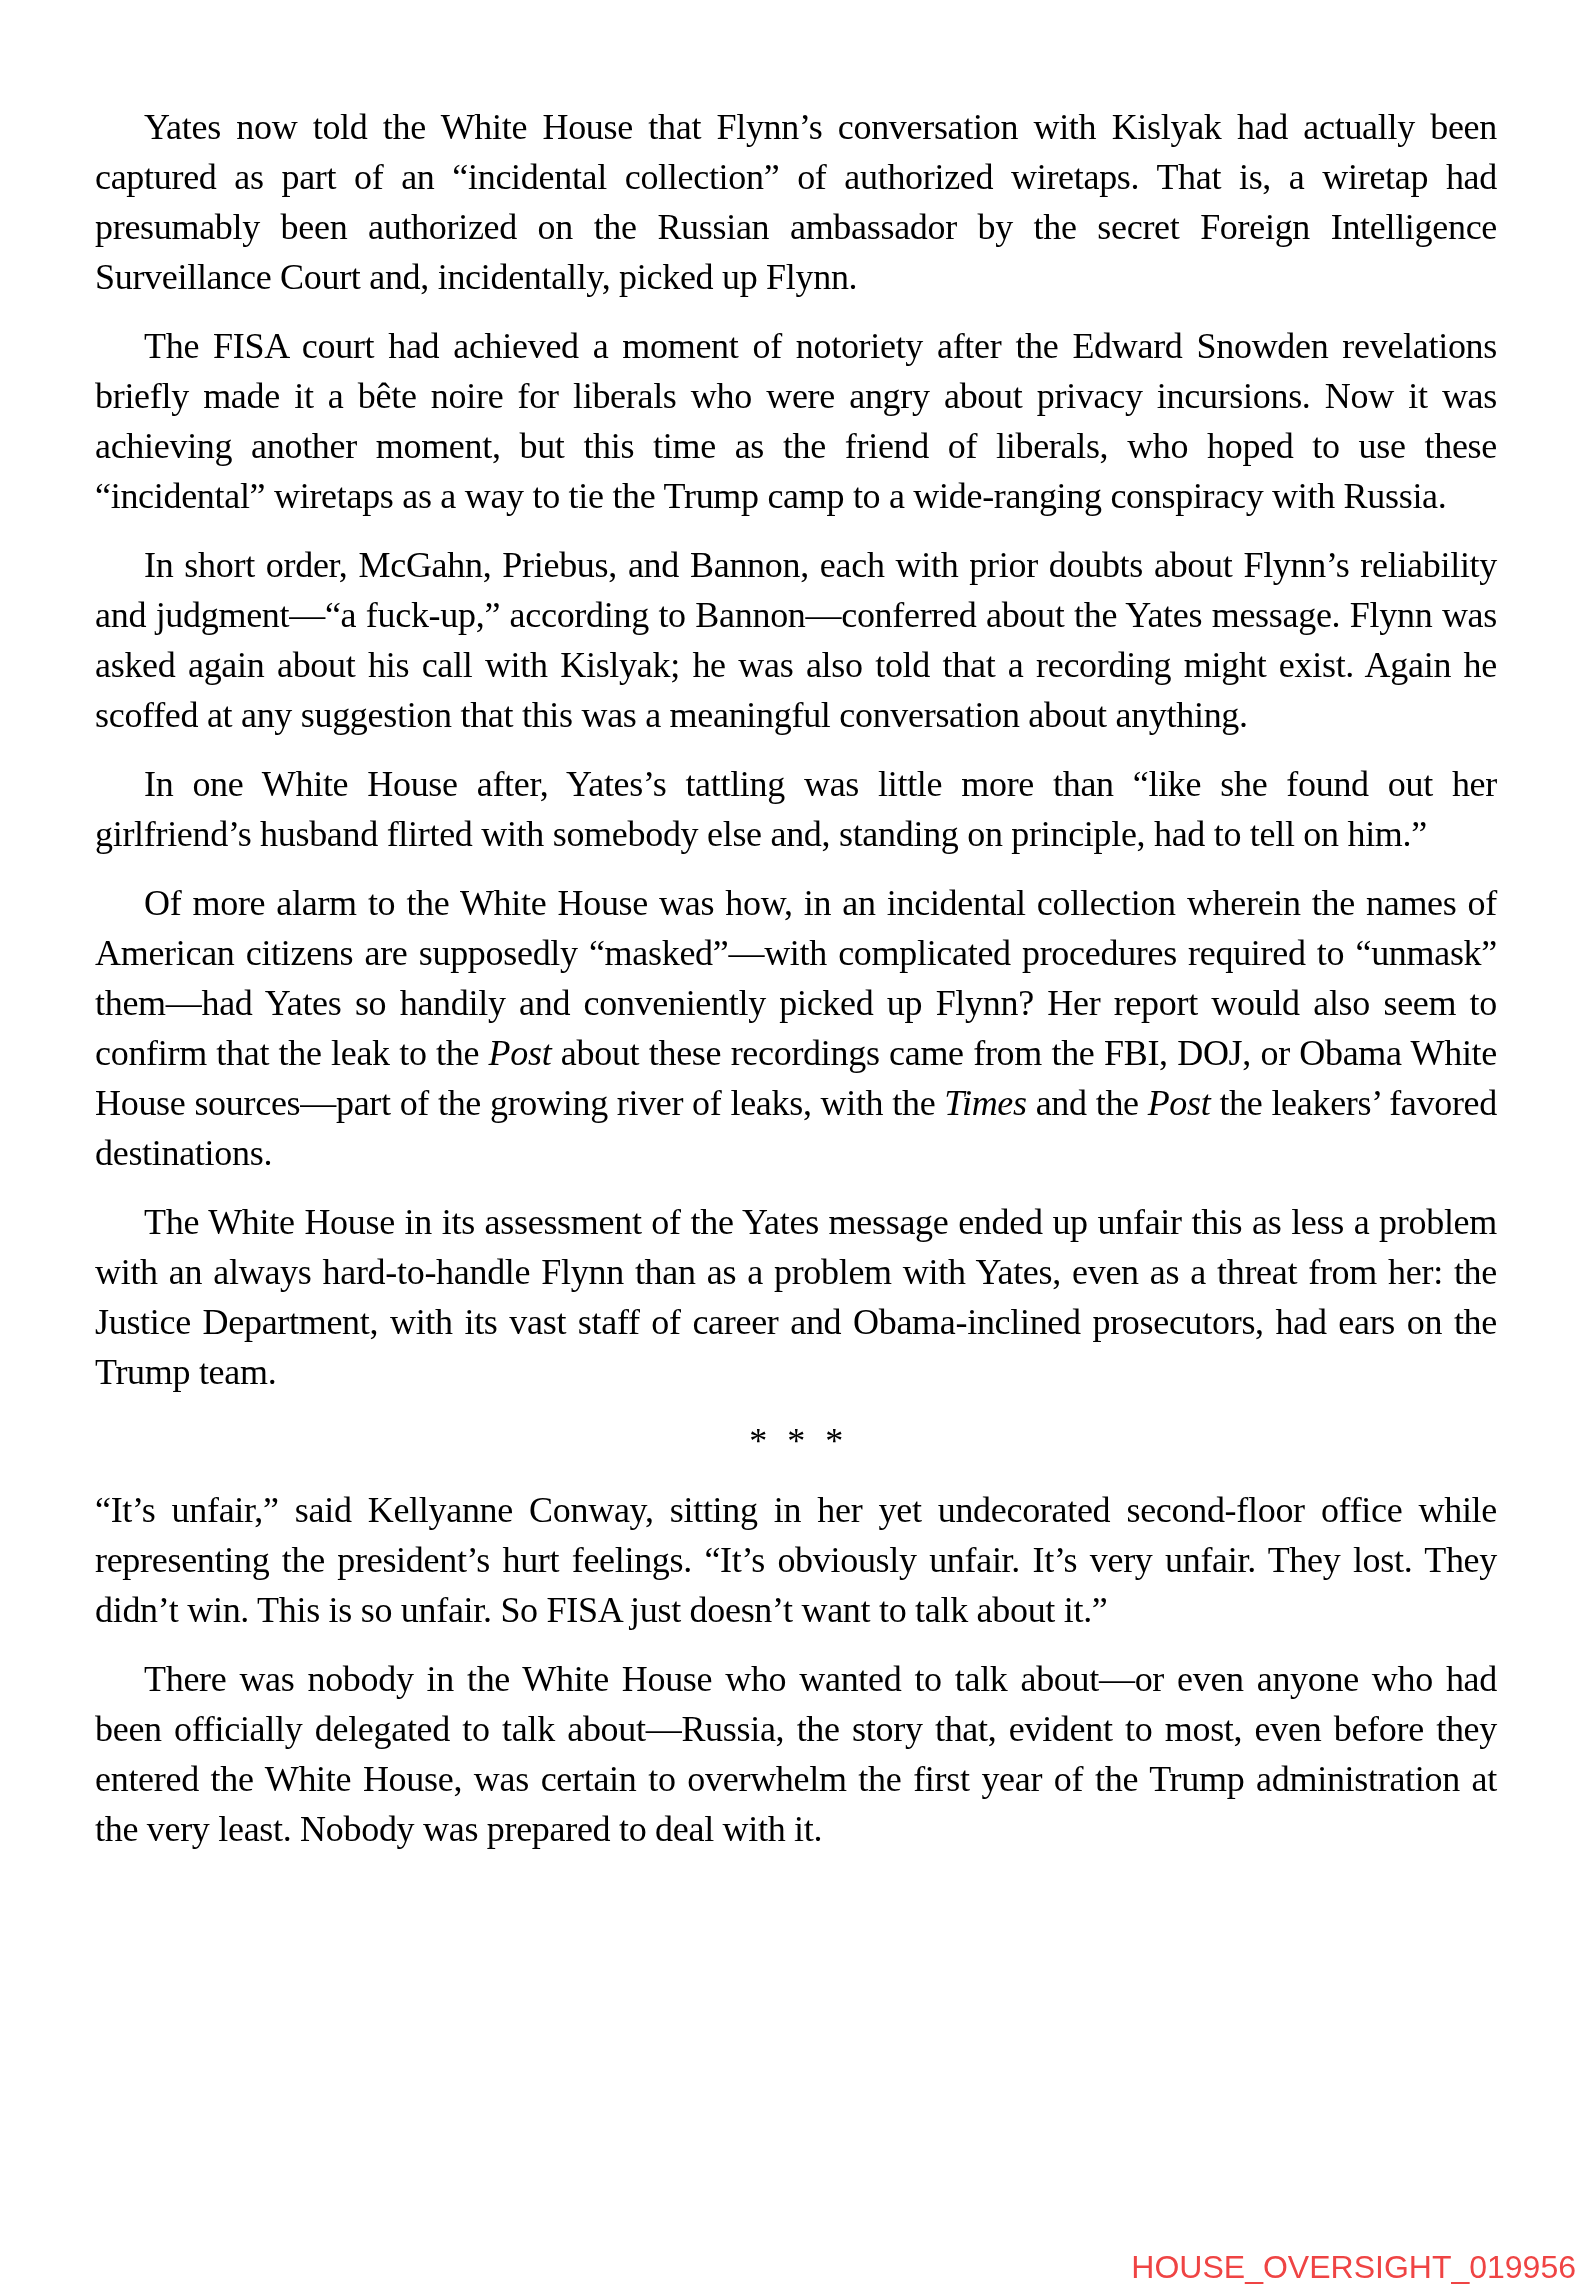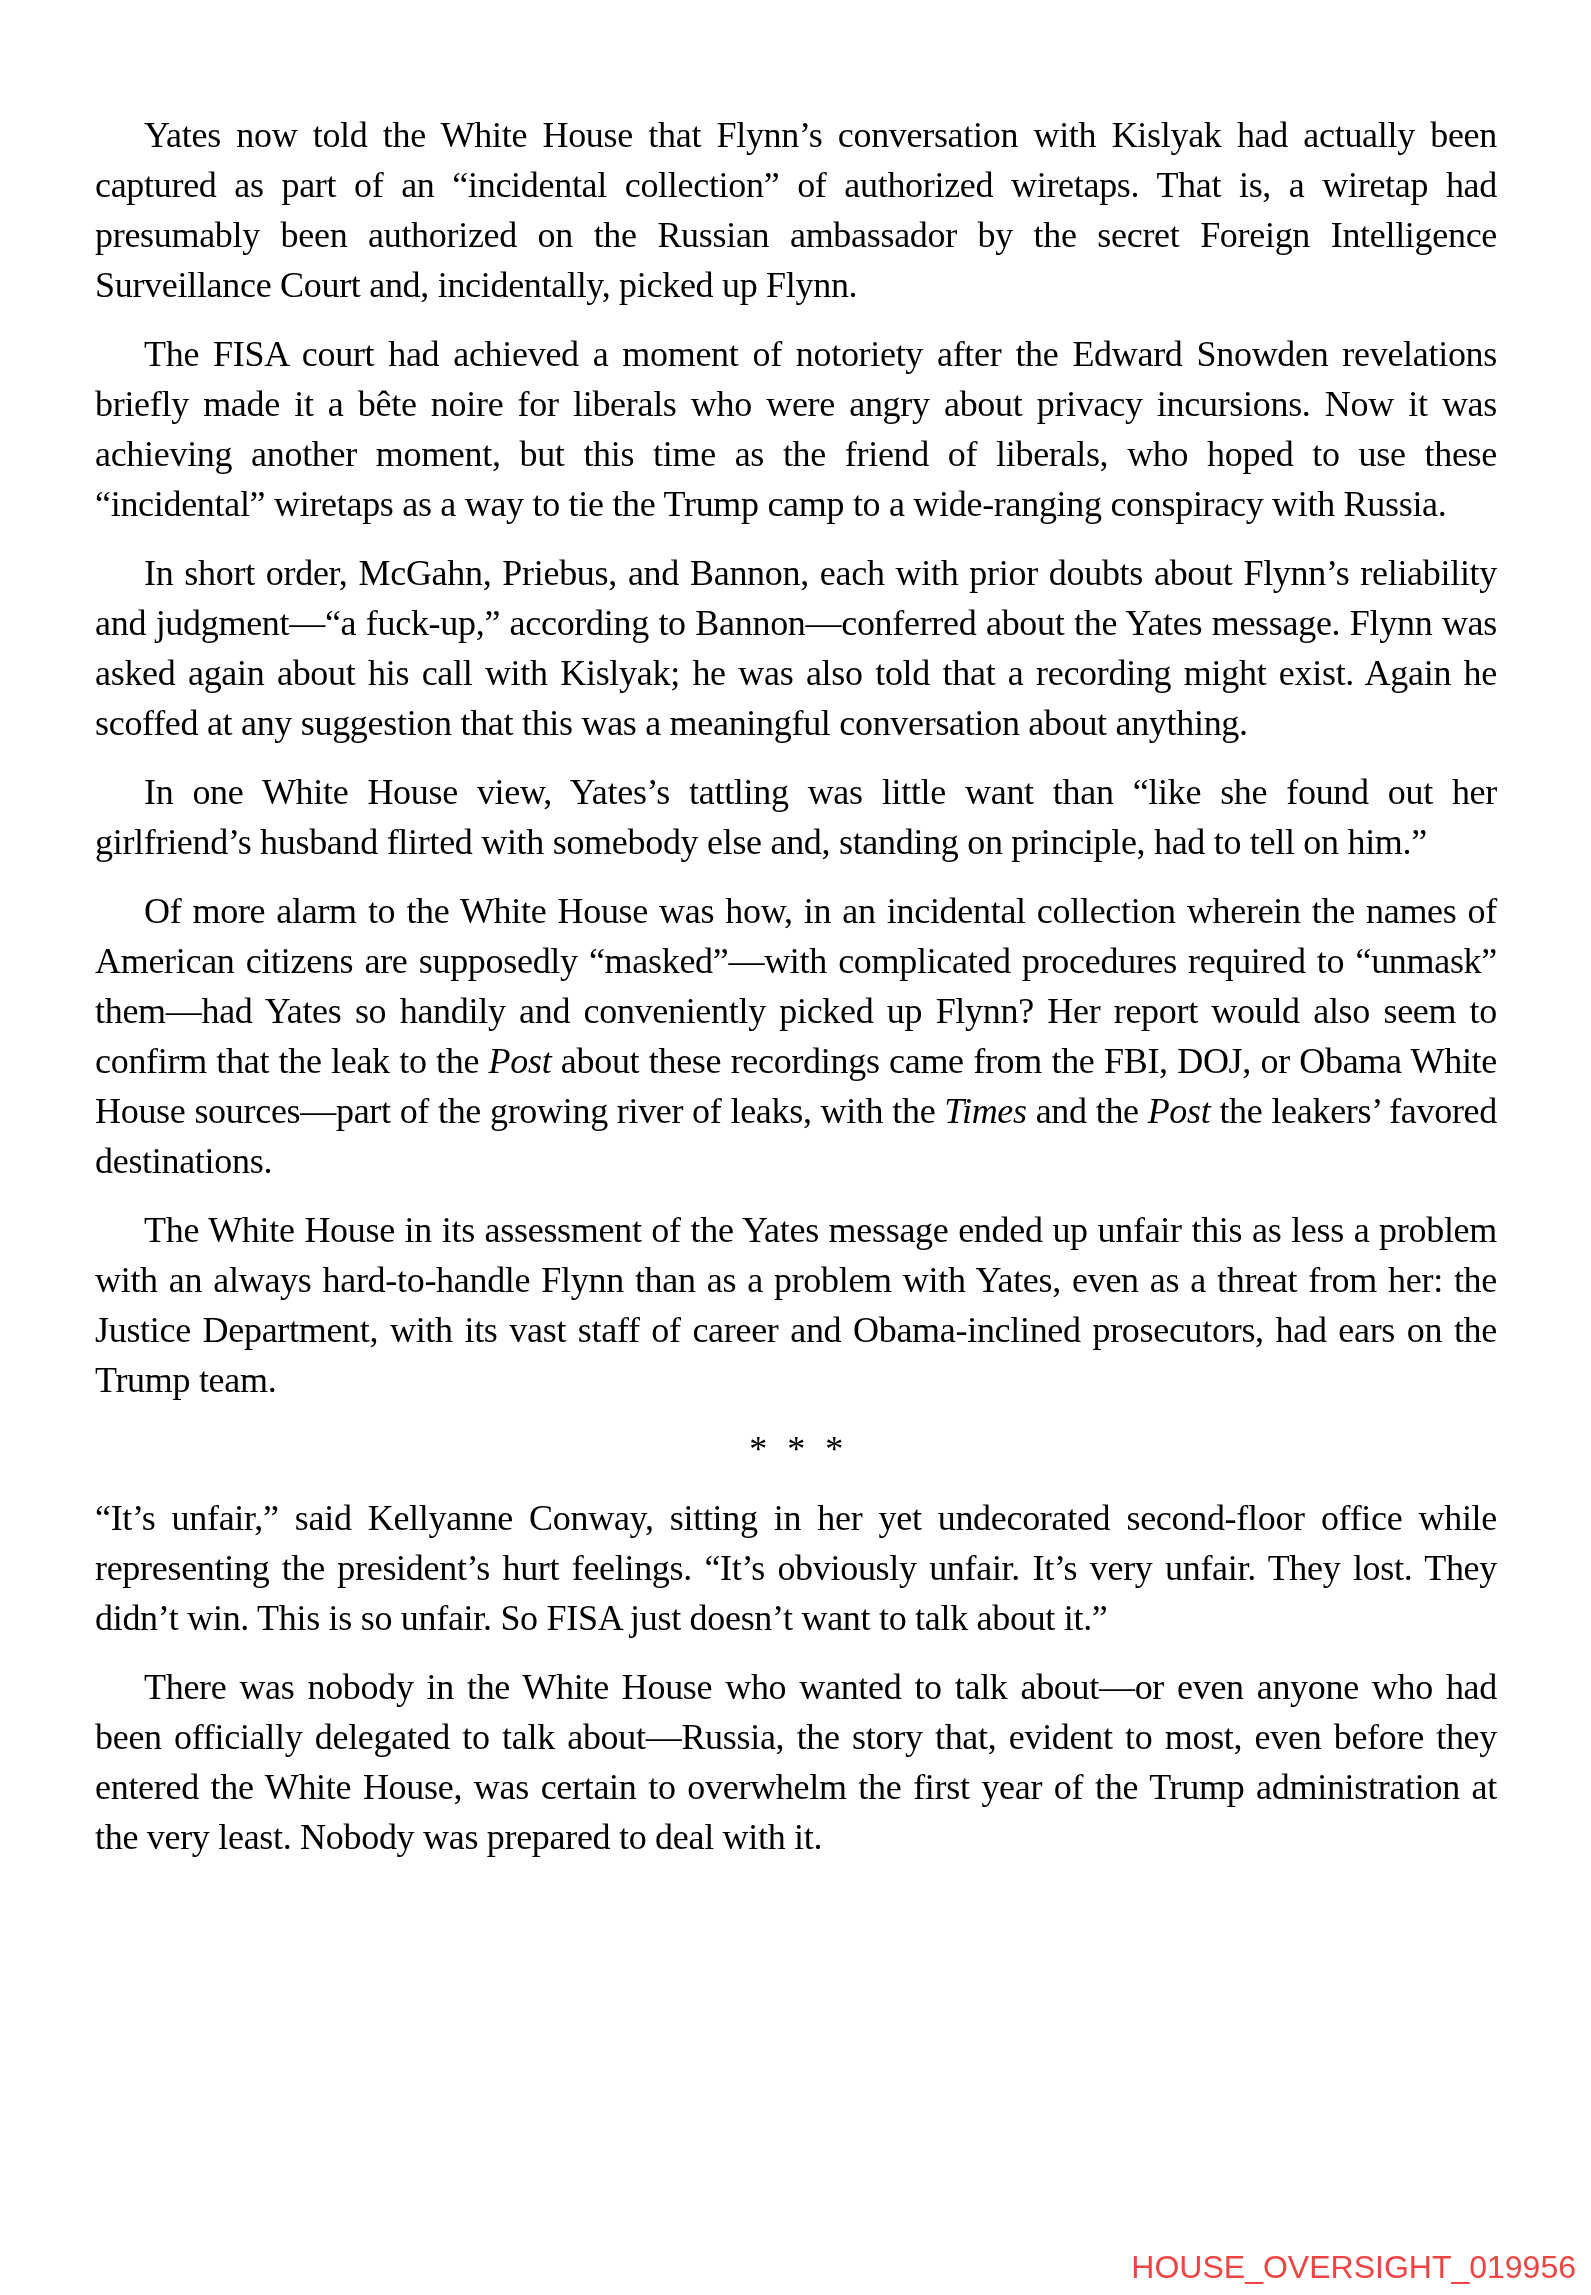--- a/index.html
+++ b/index.html
@@ -21,21 +21,21 @@
     right: 95px;
     top: 94px;
     color: #000000;
     font-family: "Liberation Serif", "DejaVu Serif", serif;
     font-size: 36px;
     line-height: 50px;
     letter-spacing: -0.3px;
     text-align: justify;
   }
   .text-column p { margin: 19px 0 0 0; }
-  .text-column p:first-child { margin-top: 16px; }
+  .text-column p:first-child { margin-top: 8px; }
   .para.indent { text-indent: 49px; }
   .separator {
     text-align: center;
     text-indent: 0;
     word-spacing: 11.6px;
   }
   .bates-number {
     position: absolute;
     right: 16px;
     bottom: 10.3px;
@@ -46,21 +46,21 @@
   }
 </style>
 </head>
 <body>
 
 <div class="page">
   <div class="text-column" id="text-column">
       <p class="para indent">Yates now told the White House that Flynn’s conversation with Kislyak had actually been captured as part of an “incidental collection” of authorized wiretaps. That is, a wiretap had presumably been authorized on the Russian ambassador by the secret Foreign Intelligence Surveillance Court and, incidentally, picked up Flynn.</p>
       <p class="para indent">The FISA court had achieved a moment of notoriety after the Edward Snowden revelations briefly made it a bête noire for liberals who were angry about privacy incursions. Now it was achieving another moment, but this time as the friend of liberals, who hoped to use these “incidental” wiretaps as a way to tie the Trump camp to a wide-ranging conspiracy with Russia.</p>
       <p class="para indent">In short order, McGahn, Priebus, and Bannon, each with prior doubts about Flynn’s reliability and judgment—“a fuck-up,” according to Bannon—conferred about the Yates message. Flynn was asked again about his call with Kislyak; he was also told that a recording might exist. Again he scoffed at any suggestion that this was a meaningful conversation about anything.</p>
-      <p class="para indent">In one White House view, Yates’s tattling was little want than “like she found out her girlfriend’s husband flirted with somebody else and, standing on principle, had to tell on him.”</p>
+      <p class="para indent">In one White House after, Yates’s tattling was little more than “like she found out her girlfriend’s husband flirted with somebody else and, standing on principle, had to tell on him.”</p>
       <p class="para indent">Of more alarm to the White House was how, in an incidental collection wherein the names of American citizens are supposedly “masked”—with complicated procedures required to “unmask” them—had Yates so handily and conveniently picked up Flynn? Her report would also seem to confirm that the leak to the <i>Post</i> about these recordings came from the FBI, DOJ, or Obama White House sources—part of the growing river of leaks, with the <i>Times</i> and the <i>Post</i> the leakers’ favored destinations.</p>
       <p class="para indent">The White House in its assessment of the Yates message ended up unfair this as less a problem with an always hard-to-handle Flynn than as a problem with Yates, even as a threat from her: the Justice Department, with its vast staff of career and Obama-inclined prosecutors, had ears on the Trump team.</p>
       <p class="separator">* * *</p>
       <p class="para">“It’s unfair,” said Kellyanne Conway, sitting in her yet undecorated second-floor office while representing the president’s hurt feelings. “It’s obviously unfair. It’s very unfair. They lost. They didn’t win. This is so unfair. So FISA just doesn’t want to talk about it.”</p>
       <p class="para indent">There was nobody in the White House who wanted to talk about—or even anyone who had been officially delegated to talk about—Russia, the story that, evident to most, even before they entered the White House, was certain to overwhelm the first year of the Trump administration at the very least. Nobody was prepared to deal with it.</p>
     </div>
   <div class="bates-number">HOUSE_OVERSIGHT_019956</div>
 </div>
 
 

